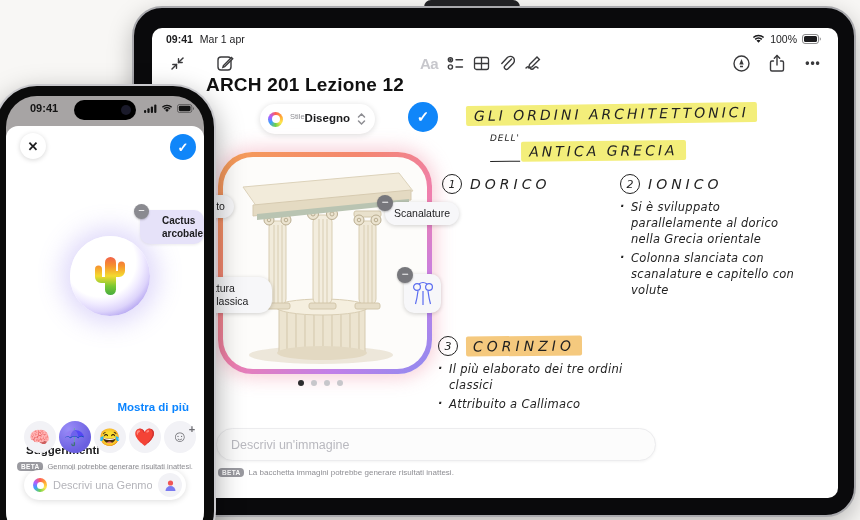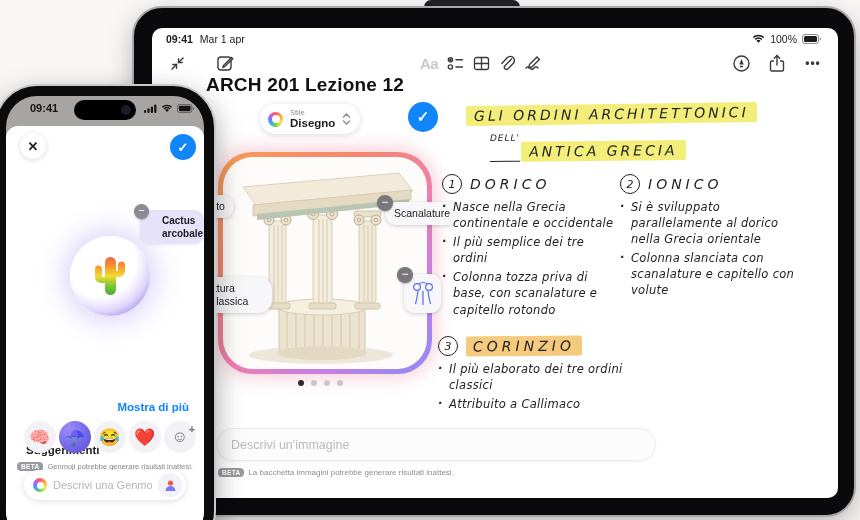--- a/index.html
+++ b/index.html
@@ -18,21 +18,21 @@
 
   .icon-btn { display:flex; align-items:center; justify-content:center; width:26px; height:26px; color:#3a3a3c; }
   .ipd-left-tools { position:absolute; left:12px; top:22px; display:flex; gap:22px; }
   .ipd-mid-tools { position:absolute; left:264px; top:22px; display:flex; gap:0; align-items:center; }
   .ipd-right-tools { position:absolute; right:12px; top:22px; display:flex; gap:10px; align-items:center; }
   .aa { font-size:15px; color:#c7c7cc; font-weight:600; letter-spacing:-.5px; }
 
   .note-title { position:absolute; left:54px; top:46px; font-size:19px; font-weight:700; color:#111; letter-spacing:.2px; }
 
   .style-pill { position:absolute; left:108px; top:76px; height:30px; display:flex; align-items:center; gap:7px; padding:0 9px 0 8px; background:#fff; border-radius:15px; box-shadow:0 1px 6px rgba(0,0,0,.14); }
-  .style-pill .txts { display:flex; flex-direction:column; line-height:1; }
+  .style-pill .txts { display:flex; line-height:1; }
   .style-pill .lab { font-size:7.5px; color:#8e8e93; margin-bottom:2px; }
   .style-pill .val { font-size:11.5px; font-weight:700; color:#1c1c1e; }
   .swirl { width:15px; height:15px; border-radius:50%; background:conic-gradient(#ff5e57,#ffa534,#ffe74d,#6fd34a,#3aa0ff,#b35cff,#ff5e57); position:relative; flex:none; }
   .swirl::after { content:""; position:absolute; inset:3.5px; background:#fff; border-radius:50%; }
   .chev { display:flex; flex-direction:column; gap:1px; color:#8e8e93; }
 
   .blue-check { position:absolute; width:30px; height:30px; border-radius:50%; background:#1086f9; color:#fff; display:flex; align-items:center; justify-content:center; font-size:15px; font-weight:700; }
   .ipd-check { left:256px; top:74px; }
 
   
@@ -307,25 +307,20 @@
       <div class="hw hw-title2">
         <span class="pre">DELL'</span>
         <span class="main">ANTICA GRECIA</span>
       </div>
 
       <div class="hw hw-sec" style="left:290px; top:146px; width:176px;">
         <div class="hw-head">
           <span class="hw-num">1</span>
           <span class="hw-headtxt">DORICO</span>
         </div>
-        <div class="hw-bullets">
-          <div class="b">Nasce nella Grecia continentale e occidentale</div>
-          <div class="b">Il più semplice dei tre ordini</div>
-          <div class="b">Colonna tozza priva di base, con scanalature e capitello rotondo</div>
-        </div>
       </div>
 
       <div class="hw hw-sec" style="left:468px; top:146px; width:184px;">
         <div class="hw-head">
           <span class="hw-num">2</span>
           <span class="hw-headtxt">IONICO</span>
         </div>
         <div class="hw-bullets">
           <div class="b">Si è sviluppato parallelamente al dorico nella Grecia orientale</div>
           <div class="b">Colonna slanciata con scanalature e capitello con volute</div>

